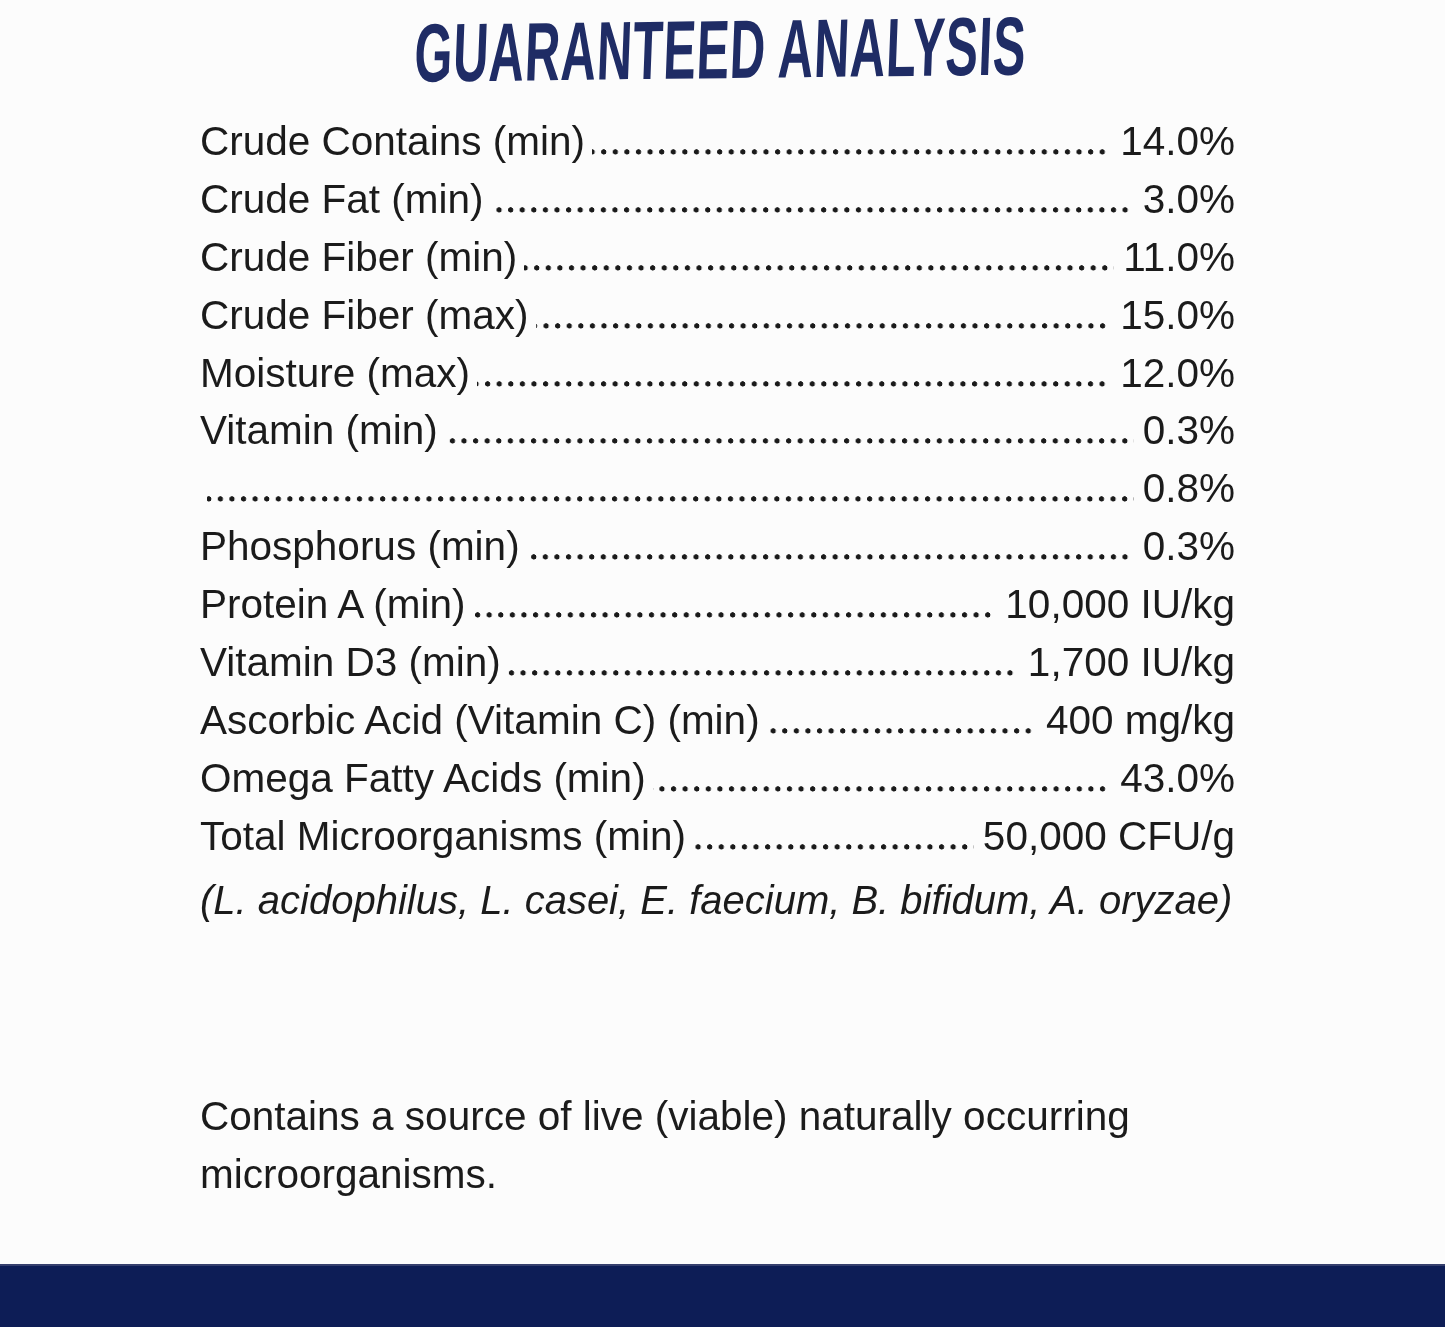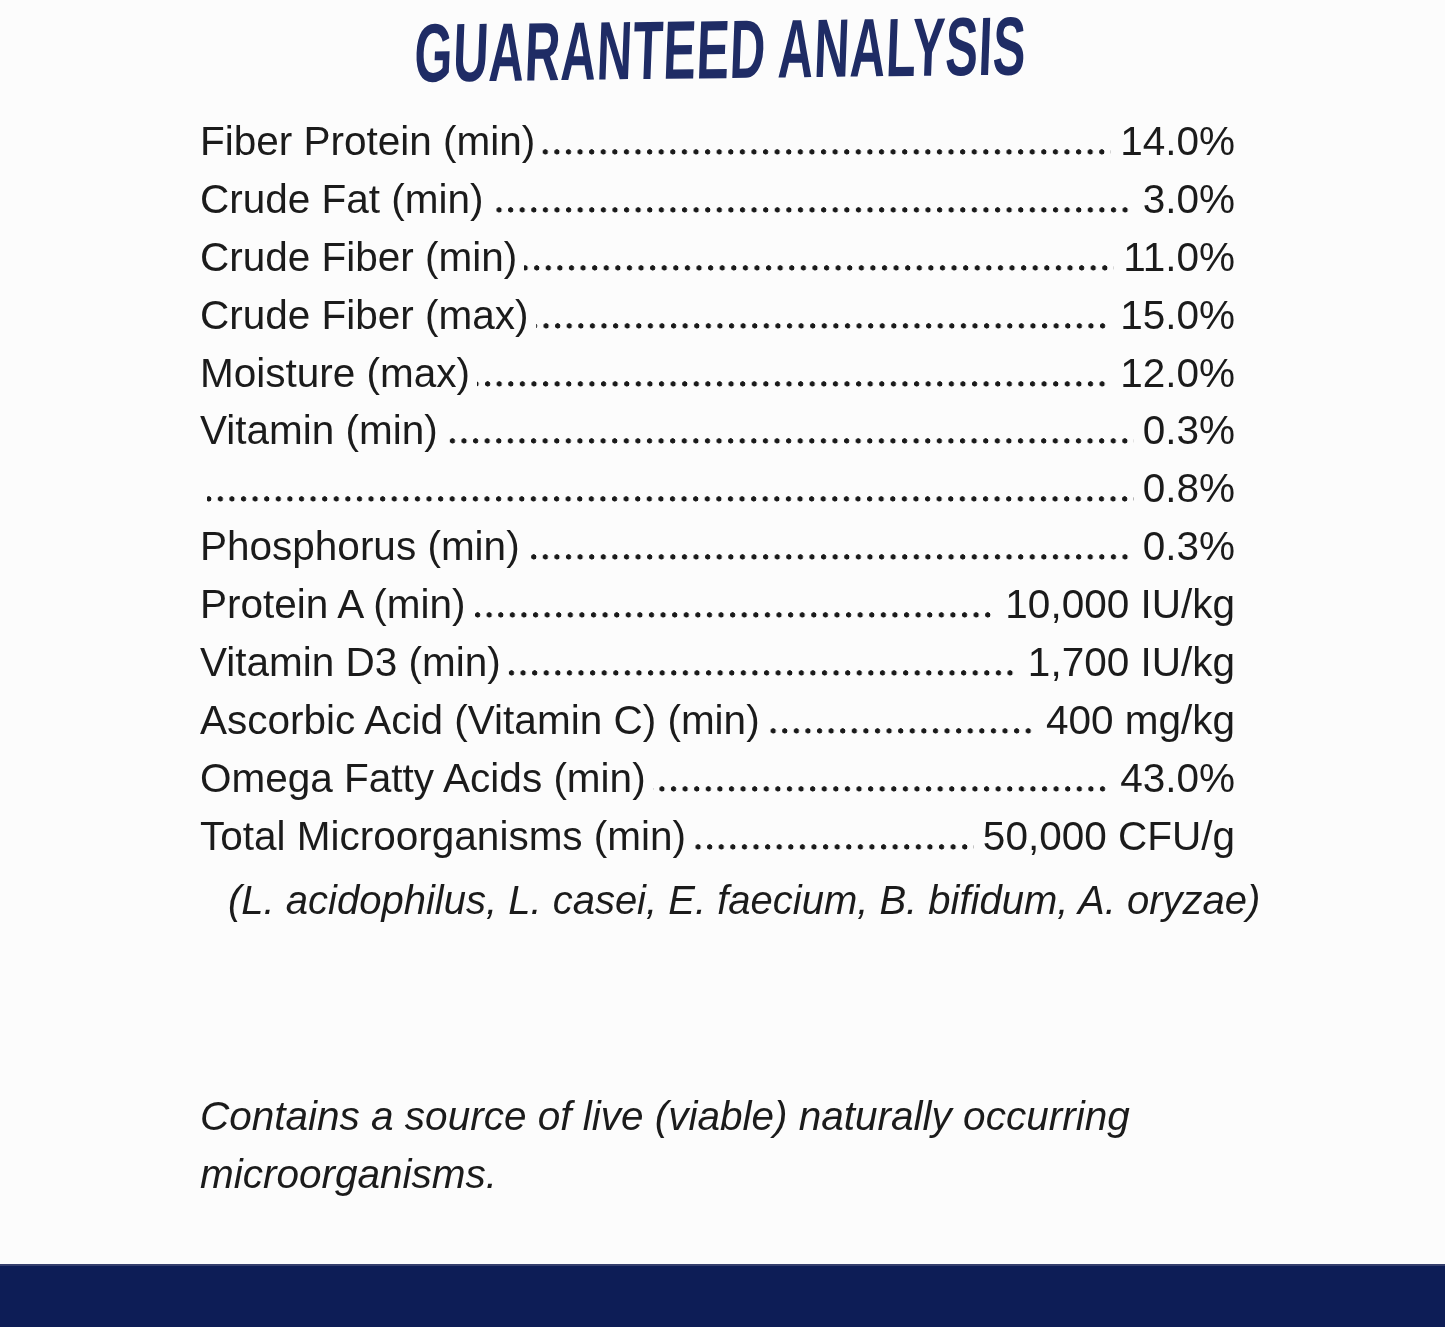--- a/index.html
+++ b/index.html
@@ -56,32 +56,30 @@
   .row .val { flex: 0 0 auto; }
 
   .micro-note {
     font-size: 40px;
     font-style: italic;
     height: 58px;
     display: flex;
     align-items: center;
     margin-top: 1px;
     white-space: nowrap;
-    margin-left: 28px;
   }
 
   
   .footer-note {
     position: absolute;
     left: 200px;
     top: 1046px;
     width: 1010px;
     font-size: 40.5px;
     line-height: 58px;
-    font-style: italic;
   }
 
   
   .bottom-bar {
     position: absolute;
     left: 0;
     bottom: 0;
     width: 100%;
     height: 61px;
     border-top: 2px solid #353f6d;
@@ -89,21 +87,21 @@
 </style>
 </head>
 <body style="background: rgb(252, 252, 252); color: rgb(27, 27, 27);">
 
 <div class="title-wrap">
   <span class="title" id="title-el" style="color: rgb(31, 44, 101);">GUARANTEED ANALYSIS</span>
 </div>
 
 <div class="content" id="rows">
   <div class="row">
-    <span class="lbl">Fiber Protein (min)</span>
+    <span class="lbl">Crude Contains (min)</span>
     <span class="leader"></span>
     <span class="val">14.0%</span>
   </div>
 
   <div class="row">
     <span class="lbl">Crude Fat (min)</span>
     <span class="leader"></span>
     <span class="val">3.0%</span>
   </div>
 

